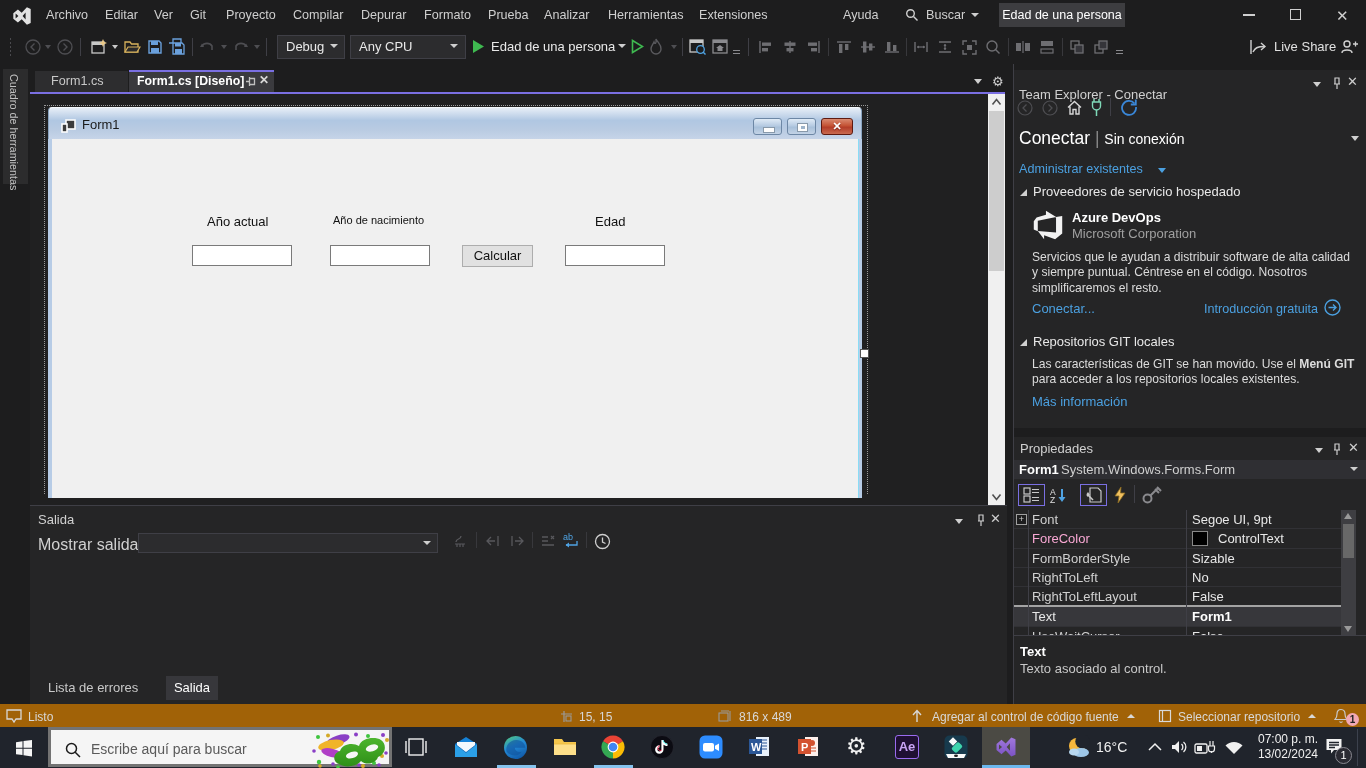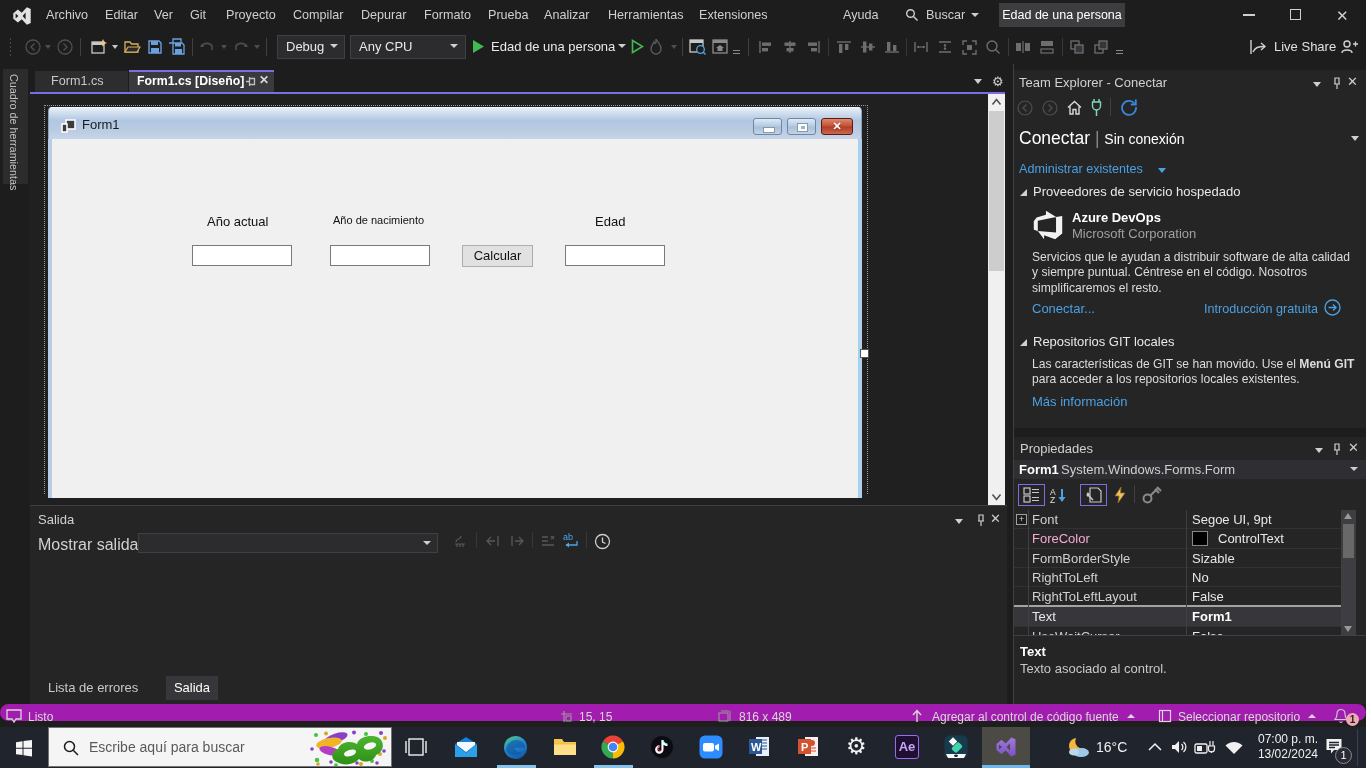--- a/index.html
+++ b/index.html
@@ -307,21 +307,21 @@
         <path d="M8.5 4.5 L8.5 9 L11.5 10.5" stroke="#cfcfcf" stroke-width="1.3" fill="none"></path>
       </svg>
   <div class="abs" style="left:18px;top:174px;color:#c8c8c8;font-size:13px;">Lista de errores</div>
   <div class="abs" style="left:136px;top:170px;width:52px;height:24px;background:#37373b;color:#ffffff;font-size:13px;text-align:center;line-height:24px;">Salida</div>
 </div>
 
 <div class="abs" id="rightcol" style="left:1007px;top:64px;width:359px;height:640px;background:#1d1d1e;font-size:13px;">
   <div class="abs" style="left:6px;top:0;width:1px;height:640px;background:#3f3f46;"></div>
 
   <div class="abs" id="teamexp" style="left:7px;top:6px;width:352px;height:358px;background:#252526;">
-    <div class="abs" style="left:5px;top:5px;color:#d0d0d0;">Team Explorer - Conectar</div>
+    <div class="abs" style="left:5px;top:17px;color:#d0d0d0;">Team Explorer - Conectar</div>
     <div class="abs" style="left:299px;top:12px;width:0;height:0;border-left:4.5px solid transparent;border-right:4.5px solid transparent;border-top:5px solid #cfcfcf;"></div>
     <svg class="abs" style="left:317px;top:7px;" width="12" height="13" viewBox="0 0 12 13">
           <path d="M4 1 L8 1 L8 7 L4 7 Z M3 7 L9 7 M6 7 L6 12" stroke="#cfcfcf" stroke-width="1.2" fill="none"></path>
         </svg>
     <div class="abs" style="left:333px;top:4px;color:#cfcfcf;">✕</div>
     <svg class="abs" style="left:3px;top:30px;" width="16" height="16" viewBox="0 0 16 16">
           <circle cx="8" cy="8" r="7" fill="none" stroke="#4e4e52" stroke-width="1.2"></circle>
           <path d="M9.5 4.5 L6 8 L9.5 11.5" fill="none" stroke="#4e4e52" stroke-width="1.3"></path>
         </svg>
     <svg class="abs" style="left:28px;top:30px;" width="16" height="16" viewBox="0 0 16 16">
@@ -448,21 +448,21 @@
       <div class="abs" style="left:2px;top:14px;width:11px;height:34px;background:#686868;"></div>
       <div class="abs" style="left:3px;top:116px;width:0;height:0;border-left:4.5px solid transparent;border-right:4.5px solid transparent;border-top:6px solid #999;"></div>
     </div>
     <div class="abs" style="left:0;top:198px;width:352px;height:68px;border-top:1px solid #3f3f46;background:#252526;">
       <div class="abs" style="left:6px;top:8px;color:#ffffff;font-weight:bold;">Text</div>
       <div class="abs" style="left:6px;top:25px;color:#c8c8c8;">Texto asociado al control.</div>
     </div>
   </div>
 </div>
 
-<div class="abs" id="statusbar" style="left:0;top:704px;width:1366px;height:17px;background:#a21caf;color:#d8d8d8;font-size:12px;border-radius:11px;">
+<div class="abs" id="statusbar" style="left:0;top:704px;width:1366px;height:23px;background:#a16207;color:#d8d8d8;font-size:12px;">
   <svg class="abs" style="left:6px;top:5px;" width="16" height="15" viewBox="0 0 16 15">
         <path d="M1 1 L15 1 L15 10 L10 10 L8 13 L6 10 L1 10 Z" fill="none" stroke="#d8d8d8" stroke-width="1.3"></path>
       </svg>
   <div class="abs" style="left:28px;top:6px;">Listo</div>
   <svg class="abs" style="left:560px;top:6px;" width="13" height="13" viewBox="0 0 13 13">
         <path d="M4 1 L4 12 M1 4 L12 4" stroke="#9a9a9a" stroke-width="1.2"></path>
         <rect x="6" y="6" width="5" height="5" fill="none" stroke="#9a9a9a" stroke-width="1.1"></rect>
       </svg>
   <div class="abs" style="left:579px;top:6px;">15, 15</div>
   <svg class="abs" style="left:718px;top:6px;" width="14" height="13" viewBox="0 0 14 13">
@@ -488,21 +488,21 @@
   <div class="abs" style="left:1346px;top:9px;width:13px;height:13px;background:#f2a8b4;border-radius:50%;color:#222;font-size:10px;font-weight:bold;text-align:center;line-height:13px;">1</div>
 </div>
 
 <div class="abs" id="taskbar" style="left:0;top:727px;width:1366px;height:41px;background:#20242c;">
   <svg class="abs" style="left:14px;top:12px;" width="19" height="19" viewBox="0 0 19 19">
         <path d="M2 3.2 L8.5 2.3 L8.5 8.7 L2 8.7 Z" fill="#f5f5f5"></path>
         <path d="M9.5 2.1 L18 1 L18 8.7 L9.5 8.7 Z" fill="#f5f5f5"></path>
         <path d="M2 9.7 L8.5 9.7 L8.5 16.1 L2 15.2 Z" fill="#f5f5f5"></path>
         <path d="M9.5 9.7 L18 9.7 L18 17.4 L9.5 16.3 Z" fill="#f5f5f5"></path>
       </svg>
-  <div class="abs" style="left:48px;top:0;width:344px;height:40px;background:#f5f5f5;border:1px solid #737373;box-sizing:border-box;">
+  <div class="abs" style="left:48px;top:0;width:344px;height:40px;background:#f5f5f5;border:3px solid #737373;box-sizing:border-box;">
     <svg class="abs" style="left:14px;top:12px;" width="16" height="16" viewBox="0 0 16 16">
           <circle cx="6.5" cy="6.5" r="5" fill="none" stroke="#1a1a1a" stroke-width="1.5"></circle>
           <line x1="10.2" y1="10.2" x2="15" y2="15" stroke="#1a1a1a" stroke-width="1.5"></line>
         </svg>
     <div class="abs" style="left:40px;top:11px;color:#5a5a5a;font-size:14px;">Escribe aquí para buscar</div>
     <svg class="abs" style="left:260px;top:2px;" width="80" height="36" viewBox="0 0 80 36">
           <defs>
             <linearGradient id="mg" x1="0" y1="0" x2="0" y2="1">
               <stop offset="0" stop-color="#4db52e"></stop>
               <stop offset="1" stop-color="#2e8f17"></stop>

